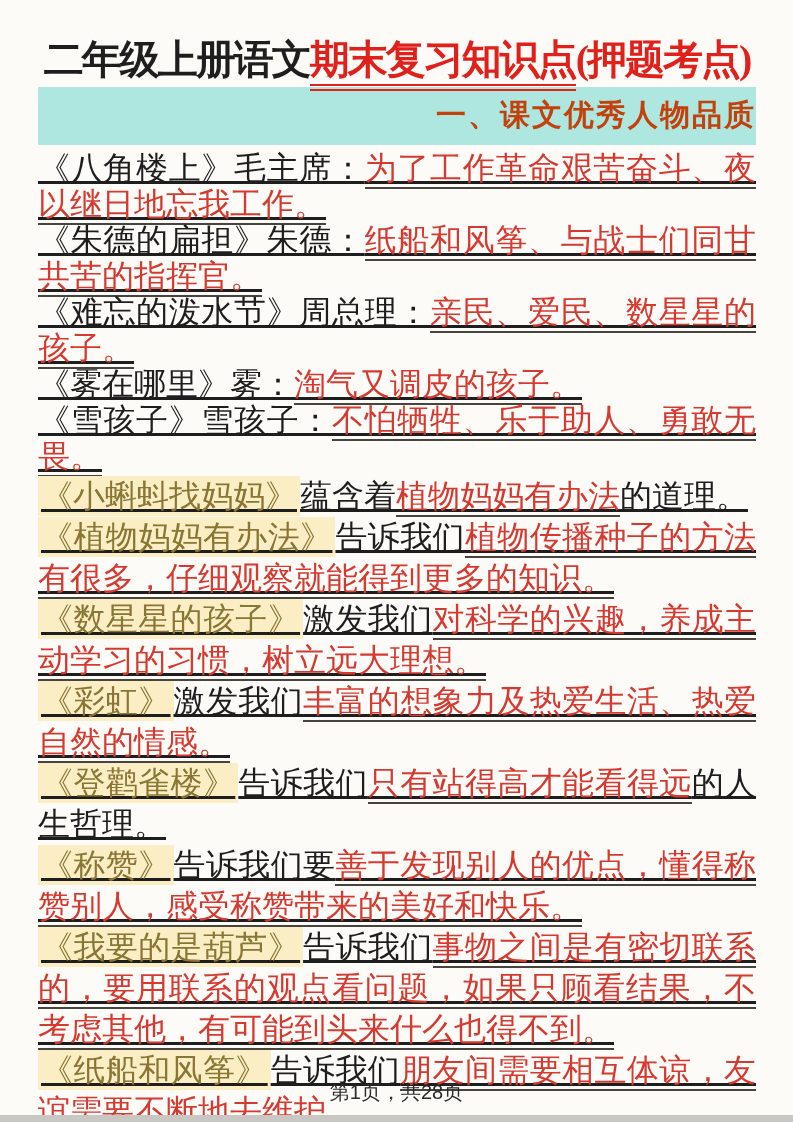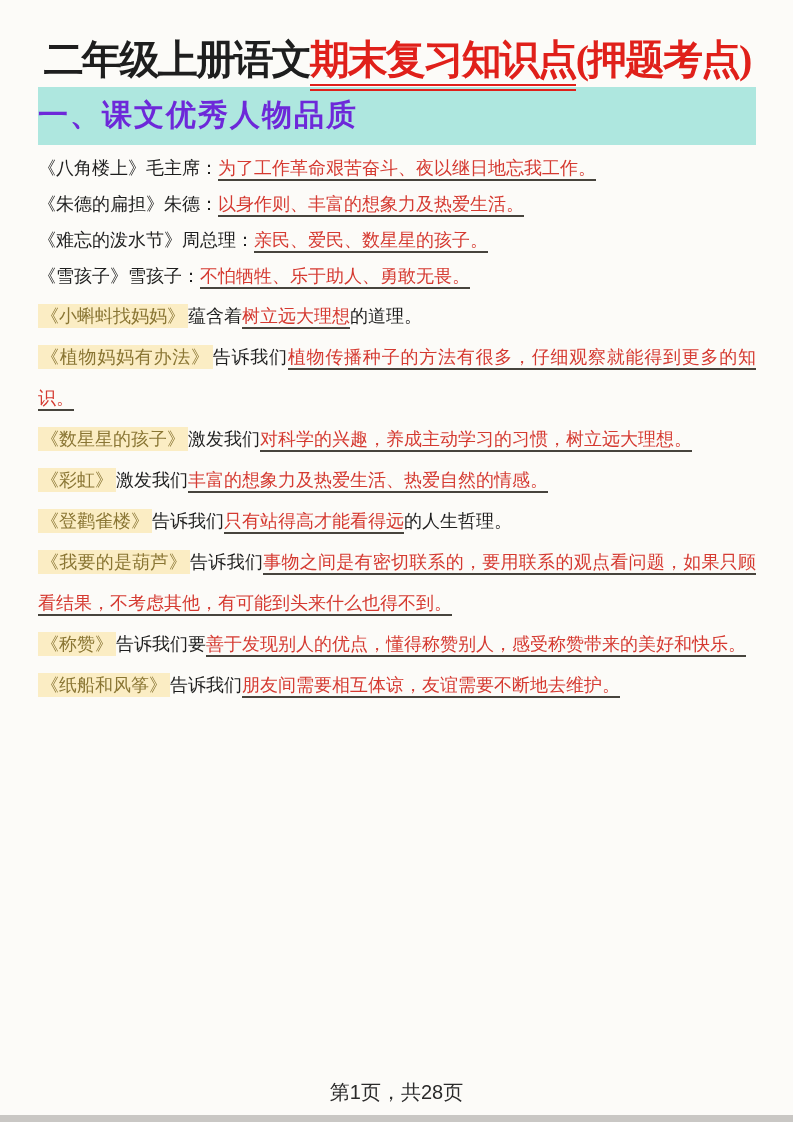--- a/index.html
+++ b/index.html
@@ -39,31 +39,31 @@
     text-align: center;
     font-size: 28px;
     font-weight: bold;
     letter-spacing: 1px;
     margin: 10px 0 8px 0;
     color: #111;
   }
   
   .band {
     background: var(--teal, #aee7df);
-    text-align: left;
+    text-align: right;
     font-size: 30px;
     font-weight: bold;
     letter-spacing: 2px;
-    color: #6d28d9;
+    color: #c2410c;
     padding: 8px 0 9px 0;
     margin: 3px 0 5px 0;
   }
   
   .list { text-align: justify; }
-  .list .row { font-size: 18px; }
+  .list .row { font-size: 32px; text-decoration: underline; }
   .list.s1 .row { line-height: 36px; }
   .list.s2 .row { line-height: 41px; }
   .red { color: var(--red, #d53a31); }
   .ul {
     border-bottom: 2px solid #47443d;
     padding-bottom: 1px;
   }
   .hl {
     background: var(--highlight, #fbedc4);
     color: var(--olive, #8a7634);
@@ -91,34 +91,35 @@
 
 <div class="page">
 
   <h1 class="title"><span>二年级上册语文</span><span class="t-red t-dbl-underline">期末复习知识点</span><span class="t-red">(押题考点)</span></h1>
 
 
   <section>
     <div class="band">一、课文优秀人物品质</div>
     <div class="list s1" id="list-0">
         <div class="row"><span class="black">《八角楼上》毛主席：</span><span class="red ul">为了工作革命艰苦奋斗、夜以继日地忘我工作。</span></div>
-        <div class="row"><span class="black">《朱德的扁担》朱德：</span><span class="red ul">以身作则、丰富的想象力及热爱生活。</span></div>
+        <div class="row"><span class="black">《朱德的扁担》朱德：</span><span class="red ul">纸船和风筝、与战士们同甘共苦的指挥官。</span></div>
         <div class="row"><span class="black">《难忘的泼水节》周总理：</span><span class="red ul">亲民、爱民、数星星的孩子。</span></div>
+        <div class="row"><span class="black">《雾在哪里》雾：</span><span class="red ul">淘气又调皮的孩子。</span></div>
         <div class="row"><span class="black">《雪孩子》雪孩子：</span><span class="red ul">不怕牺牲、乐于助人、勇敢无畏。</span></div>
       </div>
   </section>
 
   <section class="s2">
     <div class="list s2" id="list-1">
-        <div class="row"><span class="hl">《小蝌蚪找妈妈》</span><span class="black">蕴含着</span><span class="red ul">树立远大理想</span><span class="black">的道理。</span></div>
+        <div class="row"><span class="hl">《小蝌蚪找妈妈》</span><span class="black">蕴含着</span><span class="red ul">植物妈妈有办法</span><span class="black">的道理。</span></div>
         <div class="row"><span class="hl">《植物妈妈有办法》</span><span class="black">告诉我们</span><span class="red ul">植物传播种子的方法有很多，仔细观察就能得到更多的知识。</span></div>
         <div class="row"><span class="hl">《数星星的孩子》</span><span class="black">激发我们</span><span class="red ul">对科学的兴趣，养成主动学习的习惯，树立远大理想。</span></div>
         <div class="row"><span class="hl">《彩虹》</span><span class="black">激发我们</span><span class="red ul">丰富的想象力及热爱生活、热爱自然的情感。</span></div>
         <div class="row"><span class="hl">《登鹳雀楼》</span><span class="black">告诉我们</span><span class="red ul">只有站得高才能看得远</span><span class="black">的人生哲理。</span></div>
+        <div class="row"><span class="hl">《称赞》</span><span class="black">告诉我们要</span><span class="red ul">善于发现别人的优点，懂得称赞别人，感受称赞带来的美好和快乐。</span></div>
         <div class="row"><span class="hl">《我要的是葫芦》</span><span class="black">告诉我们</span><span class="red ul">事物之间是有密切联系的，要用联系的观点看问题，如果只顾看结果，不考虑其他，有可能到头来什么也得不到。</span></div>
-        <div class="row"><span class="hl">《称赞》</span><span class="black">告诉我们要</span><span class="red ul">善于发现别人的优点，懂得称赞别人，感受称赞带来的美好和快乐。</span></div>
         <div class="row"><span class="hl">《纸船和风筝》</span><span class="black">告诉我们</span><span class="red ul">朋友间需要相互体谅，友谊需要不断地去维护。</span></div>
       </div>
   </section>
 
   <div class="footer">第1页，共28页</div>
   <div class="bottom-edge"></div>
 </div>
 
 </body></html>

